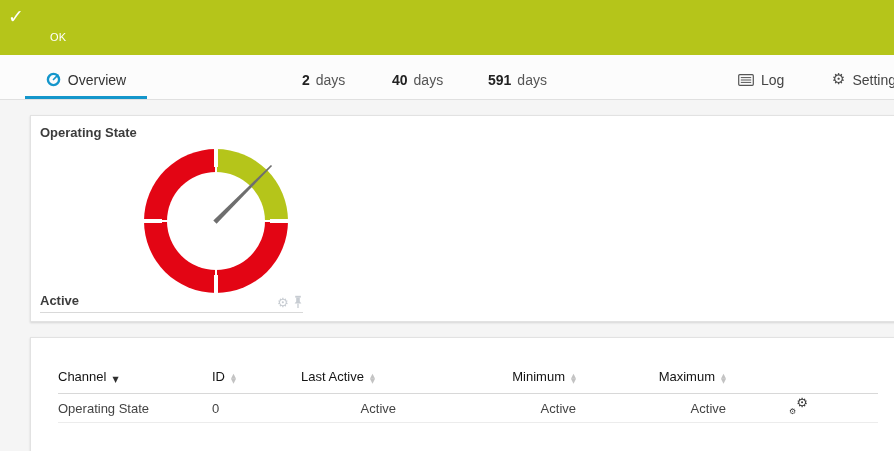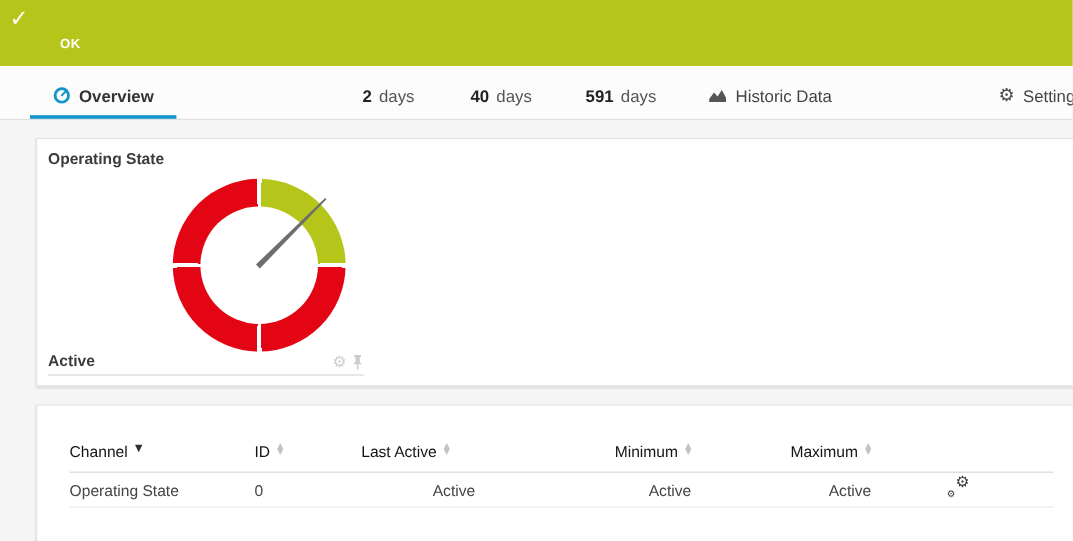--- a/index.html
+++ b/index.html
@@ -19,27 +19,27 @@
 
   
   .top-header{position:absolute;left:0;top:0;width:894px;height:55px;background:var(--green)}
   .hdr-check{position:absolute;left:8px;top:5px;color:#fff;font-size:19px;font-weight:bold}
   .hdr-title{position:absolute;left:30px;top:5px;color:#fff;font-size:17.5px;white-space:nowrap}
   .hdr-title i{margin-right:5px}
   .hdr-flag{color:#fff;font-size:11px;vertical-align:8px;margin-left:3px}
   .hdr-stars{margin-left:14px;font-size:12.5px;letter-spacing:1px;vertical-align:4px}
   .stars-filled{color:#2e3305}
   .stars-empty{color:#fff}
-  .hdr-status{position:absolute;left:50px;top:31px;color:#fff;font-size:11px;font-weight:bold;letter-spacing:.3px}
+  .hdr-status{position:absolute;left:50px;top:31px;color:#fff;font-size:11px;font-weight:normal;letter-spacing:.3px}
 
   
   .tabbar{position:absolute;left:0;top:55px;width:894px;height:45px;background:#fcfcfc;border-bottom:1px solid #e0e0e0}
   .tab{position:absolute;top:0;height:44px;display:flex;align-items:center;gap:7px;font-size:14px;color:#444;cursor:pointer;white-space:nowrap;padding-top:5px}
   .tab svg{flex:0 0 auto}
-  .tab-overview{left:25px;width:122px;justify-content:center;font-weight:bold;color:#333}
+  .tab-overview{left:25px;width:122px;justify-content:center;font-weight:normal;color:#333}
   .tab-overview::after{content:"";position:absolute;left:0;right:0;bottom:0;height:3px;background:var(--blue)}
   .tab-livedata{left:170px}
   .tab-2days{left:302px}
   .tab-30days{left:392px}
   .tab-365days{left:488px}
   .tab-historic{left:590px}
   .tab-log{left:738px}
   .tab-settings{left:832px}
   .tab .num{font-weight:bold;color:#222}
   .tab .unit{color:#555;margin-left:-1px}
@@ -69,21 +69,21 @@
   .gauge-cell-icons{position:absolute;left:246px;top:179px;display:flex;align-items:center;gap:4px;color:#c7ccd2}
   .gauge-cell-icons .mini-gear{font-size:13px;line-height:1;color:#c7ccd2;cursor:pointer}
   .gauge-underline{position:absolute;left:9px;top:196px;width:263px;height:1px;background:#d9d9d9}
 
   
   .table-panel{left:30px;top:337px;right:-3px;height:126px}
   table.channels{border-collapse:collapse;table-layout:fixed;width:820px;margin:31px 0 0 27px;font-size:13px}
   .channels col.c1{width:154px}.channels col.c2{width:89px}.channels col.c3{width:95px}
   .channels col.c4{width:180px}.channels col.c5{width:150px}.channels col.c6{width:152px}
   .channels th{font-weight:normal;color:#141414;text-align:left;padding:0 0 9px 0;border-bottom:1px solid #d8d8d8;cursor:pointer}
-  .channels th .hwrap{display:flex;align-items:flex-start;gap:6px}
+  .channels th .hwrap{display:flex;align-items:flex-end;gap:6px}
   .channels th.num .hwrap{justify-content:flex-end}
   .channels td{height:29px;border-bottom:1px solid #ececec;color:#444}
   .channels td.num,.channels th.num{text-align:right}
   .channels td.actions{text-align:right;padding-right:70px}
   .sort-stack{display:inline-flex;flex-direction:column;font-size:6.5px;line-height:5px;color:#c3c3c3}
   .sort-active{font-size:8px;color:#2f2f2f}
   .gears{position:relative;display:inline-block;width:20px;height:15px;cursor:pointer}
   .gears .g-big{position:absolute;right:0;top:-3px;font-size:13px;color:#3a3a3a;line-height:1}
   .gears .g-small{position:absolute;left:1px;bottom:-2px;font-size:8px;color:#3a3a3a;line-height:1}
 </style>
@@ -108,25 +108,28 @@
     <span class="unit">days</span>
   </div>
   <div class="tab tab-30days">
     <span class="num">40</span>
     <span class="unit">days</span>
   </div>
   <div class="tab tab-365days">
     <span class="num">591</span>
     <span class="unit">days</span>
   </div>
-  <div class="tab tab-historic">
-    <svg width="16" height="13" viewBox="0 0 16 13">
-      <polygon points="1,12 1,9.5 5,4 8,7.5 11.5,2 15,8.5 15,12" fill="#555"></polygon>
-    </svg>
-    <span>Historic Data</span>
+  <div class="tab tab-log">
+    <svg width="16" height="12" viewBox="0 0 16 12">
+      <rect x="0.7" y="0.7" width="14.6" height="10.6" rx="1" fill="none" stroke="#555" stroke-width="1.2"></rect>
+      <line x1="2.8" y1="3.6" x2="13.2" y2="3.6" stroke="#555" stroke-width="1"></line>
+      <line x1="2.8" y1="6" x2="13.2" y2="6" stroke="#555" stroke-width="1"></line>
+      <line x1="2.8" y1="8.4" x2="13.2" y2="8.4" stroke="#555" stroke-width="1"></line>
+    </svg>
+    <span>Log</span>
   </div>
   <div class="tab tab-settings">
     <span class="tab-gearglyph glyph">⚙</span>
     <span>Settings</span>
   </div>
 </div>
 
 <div class="panel gauge-panel">
   <div class="panel-title">Operating State</div>
   <div class="gauge-wrap">

